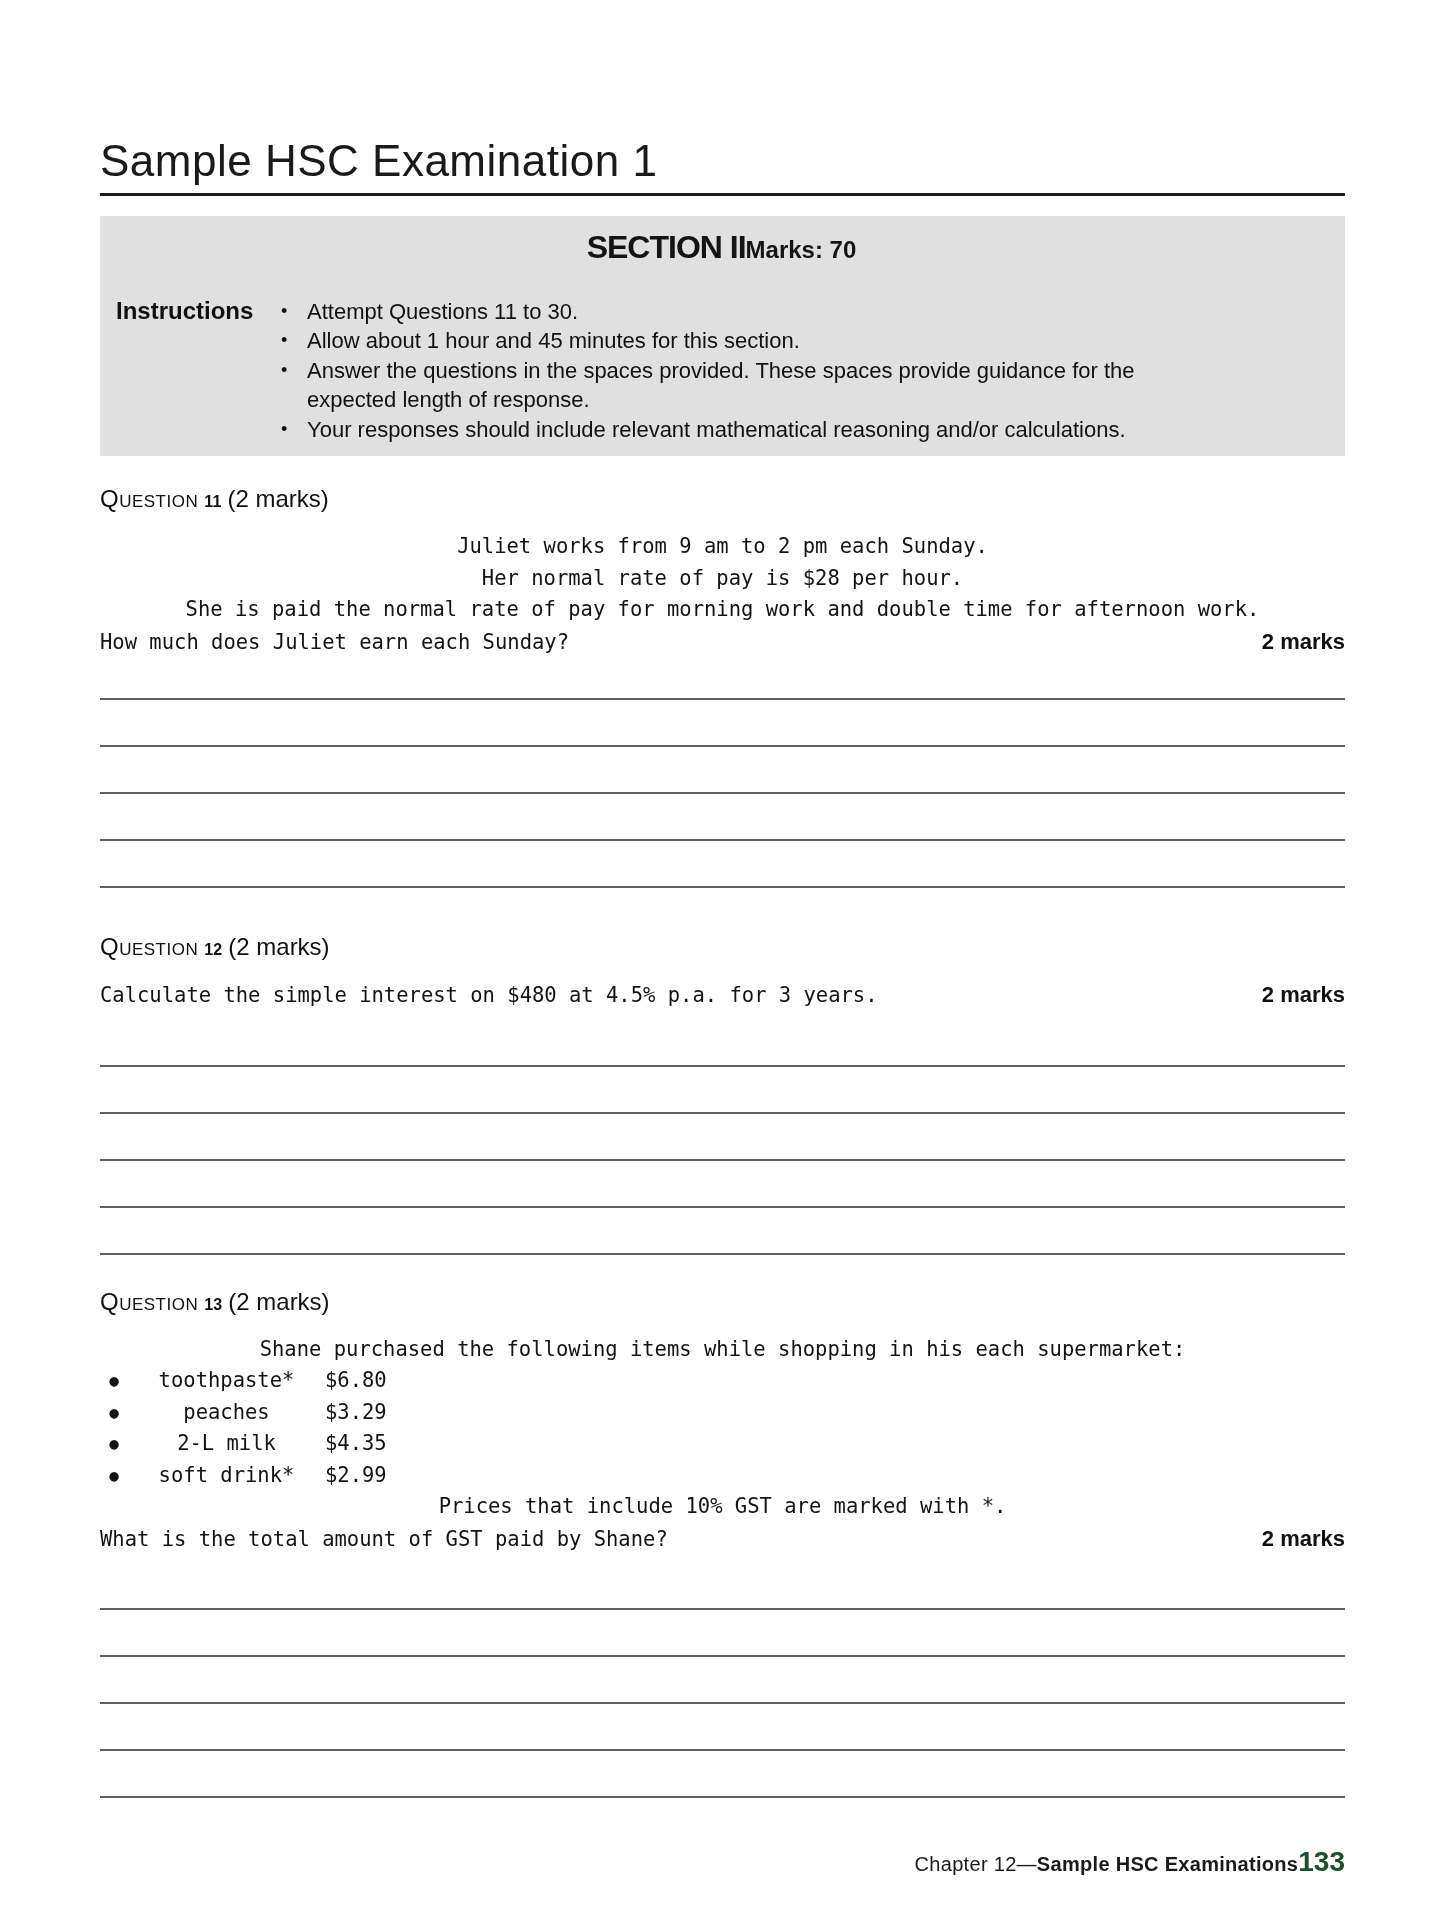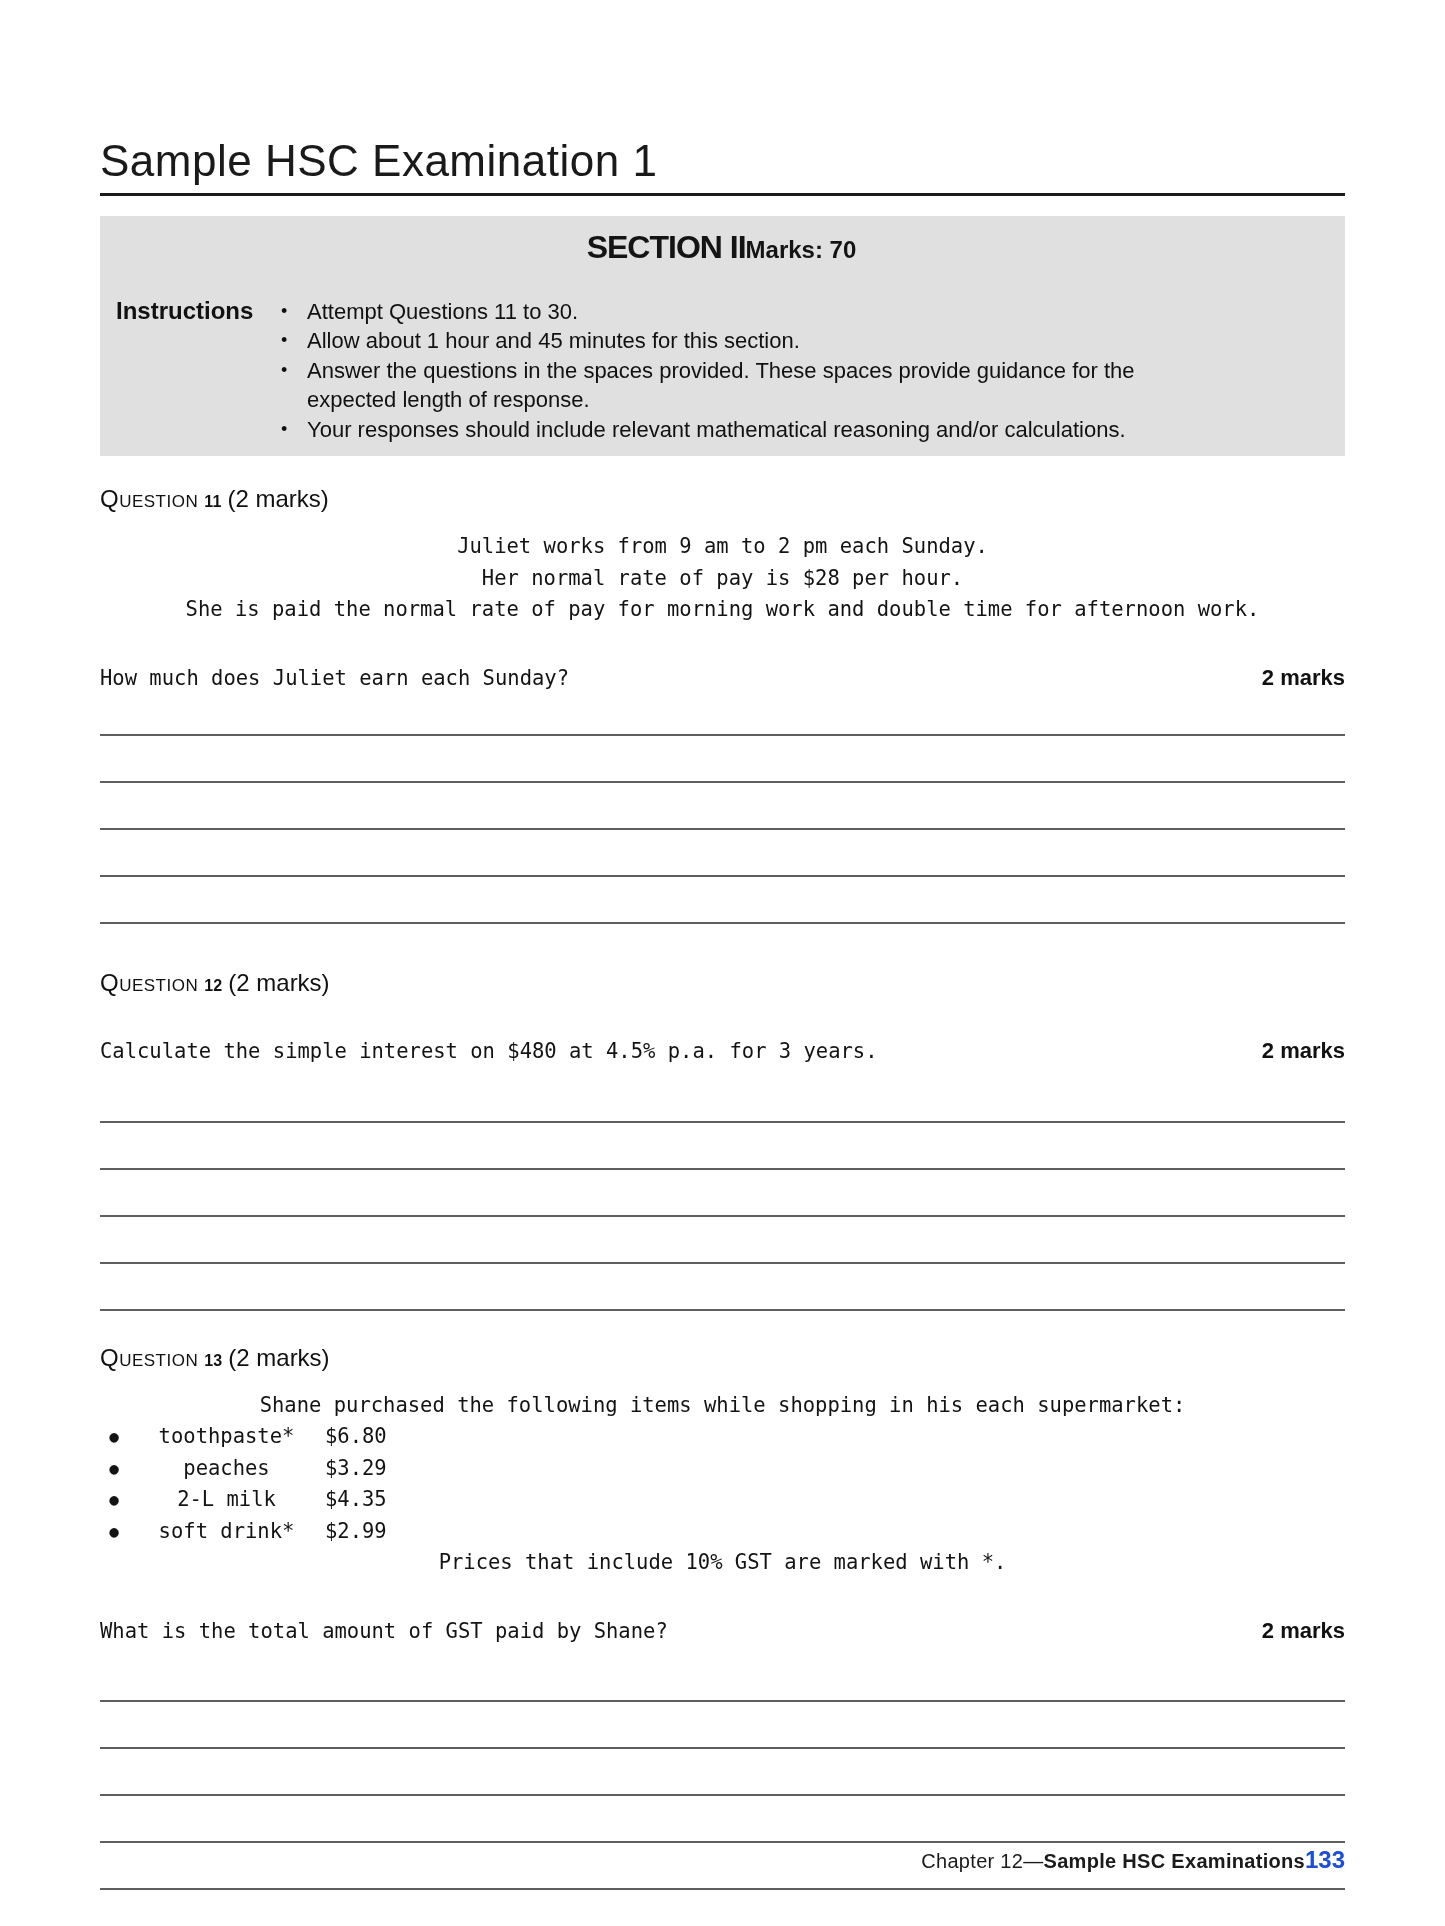--- a/index.html
+++ b/index.html
@@ -47,42 +47,42 @@
   
   .question { margin-top:30px; }
   .q12 { margin-top:46px; }
   .q13 { margin-top:34px; }
   .q-header { font-size:22px; line-height:26px; }
   .q-label { font-variant:small-caps; font-size:24px; letter-spacing:0.5px; }
   .q-number { font-weight:700; font-size:16px; }
   .q-suffix { font-size:24px;margin-top:40px; }
   .q-body { margin-top:16px; font-family:"DejaVu Sans Mono", monospace; font-size:20.5px; line-height:31.5px; color:#131313;text-align:center; }
   .q-line { white-space:nowrap; }
-  .q-lastline { display:flex; justify-content:space-between; align-items:baseline;margin-top:36px; }
+  .q-lastline { display:flex; justify-content:space-between; align-items:baseline; }
   .marks-right { font-family:"Liberation Sans", sans-serif; font-weight:700; font-size:22px; white-space:nowrap; color:#111; }
 
   
   .item-row { display:flex; }
   .item-bullet { flex:0 0 28px; font-size:16px; line-height:31.5px; }
   .item-name { flex:0 0 197px; }
   .item-price { flex:0 0 auto; }
 
   
   .answer-lines { margin-top:8px; }
   .ans-line { height:47px; border-bottom:2px solid #5f5f5f; }
   .answer-lines.first-block .ans-line:first-child { height:34px; }
 
   
   .footer {
     position:absolute; left:100px; right:100px; top:1846px;
     display:flex; justify-content:flex-end; align-items:baseline;
   }
   .footer-left { font-size:20px; letter-spacing:0.3px; color:#1a1a1a; }
   .footer-left b { font-weight:700; }
-  .footer-page { font-size:24px; font-weight:700; color:#1d4ed8; }
+  .footer-page { font-size:28px; font-weight:700; color:#14532d; }
 </style>
 </head>
 <body>
 
 <div class="page">
   <div class="content">
 
     <div class="title-wrap">
       <div class="doc-title">Sample HSC Examination 1</div>
       <div class="title-rule"></div>

